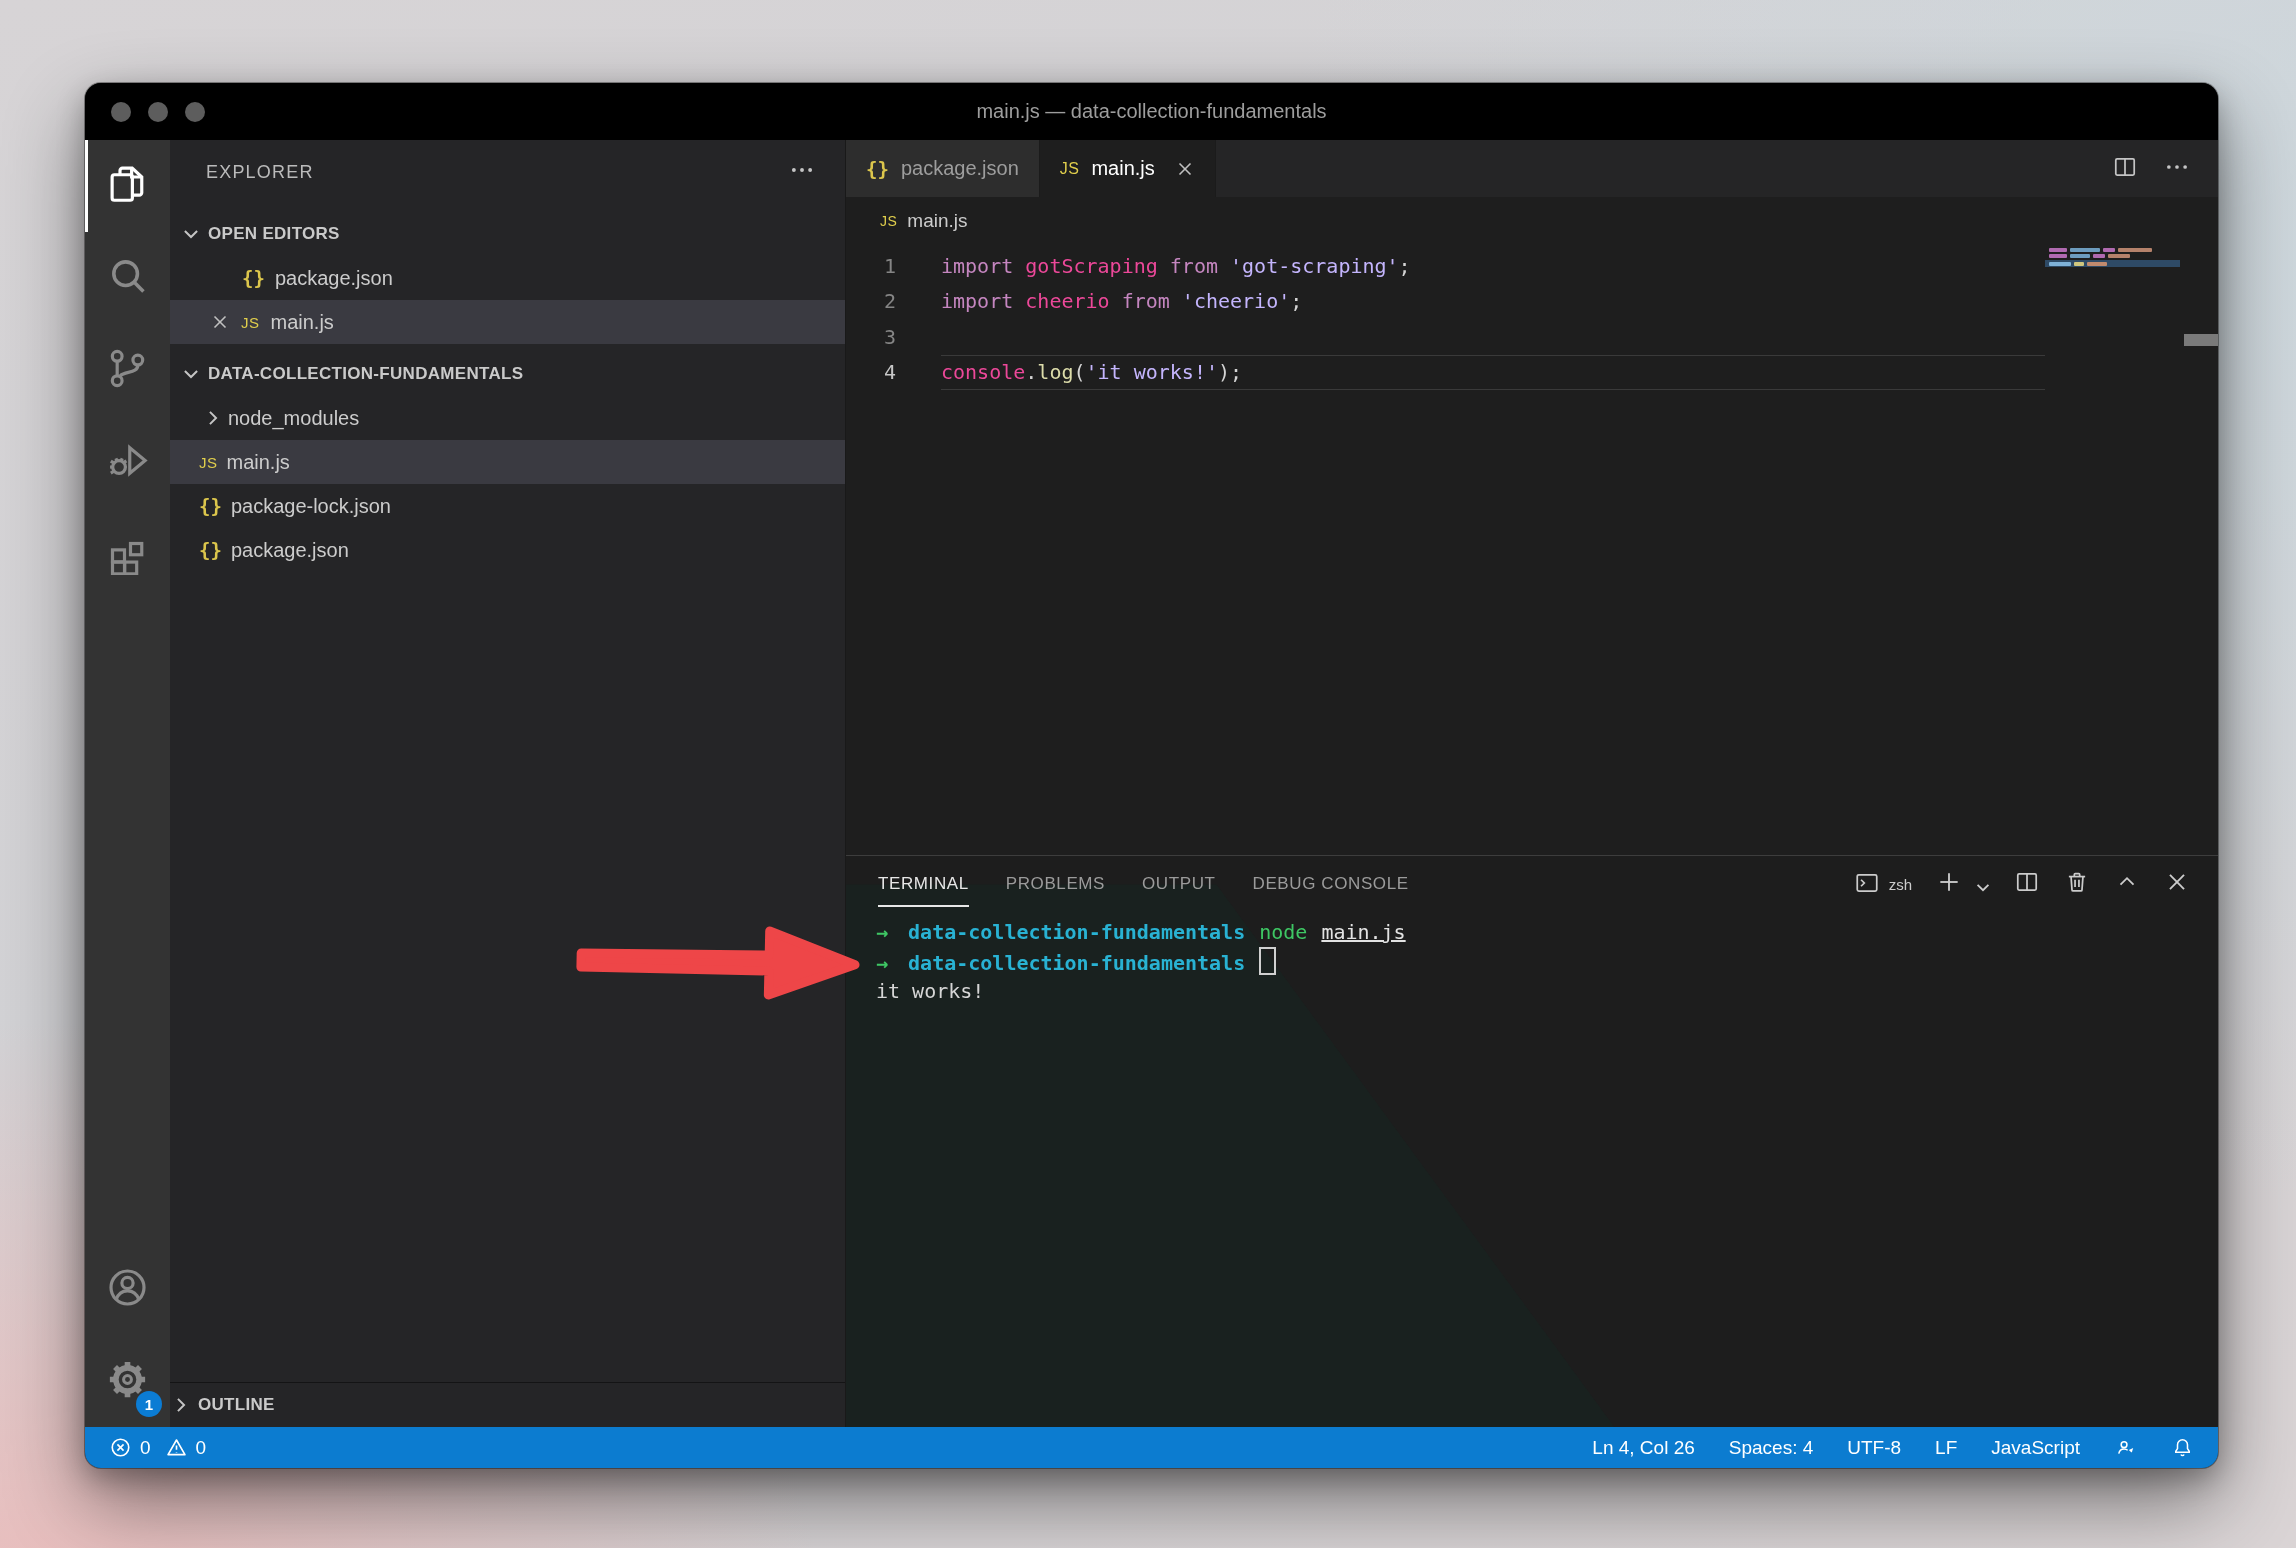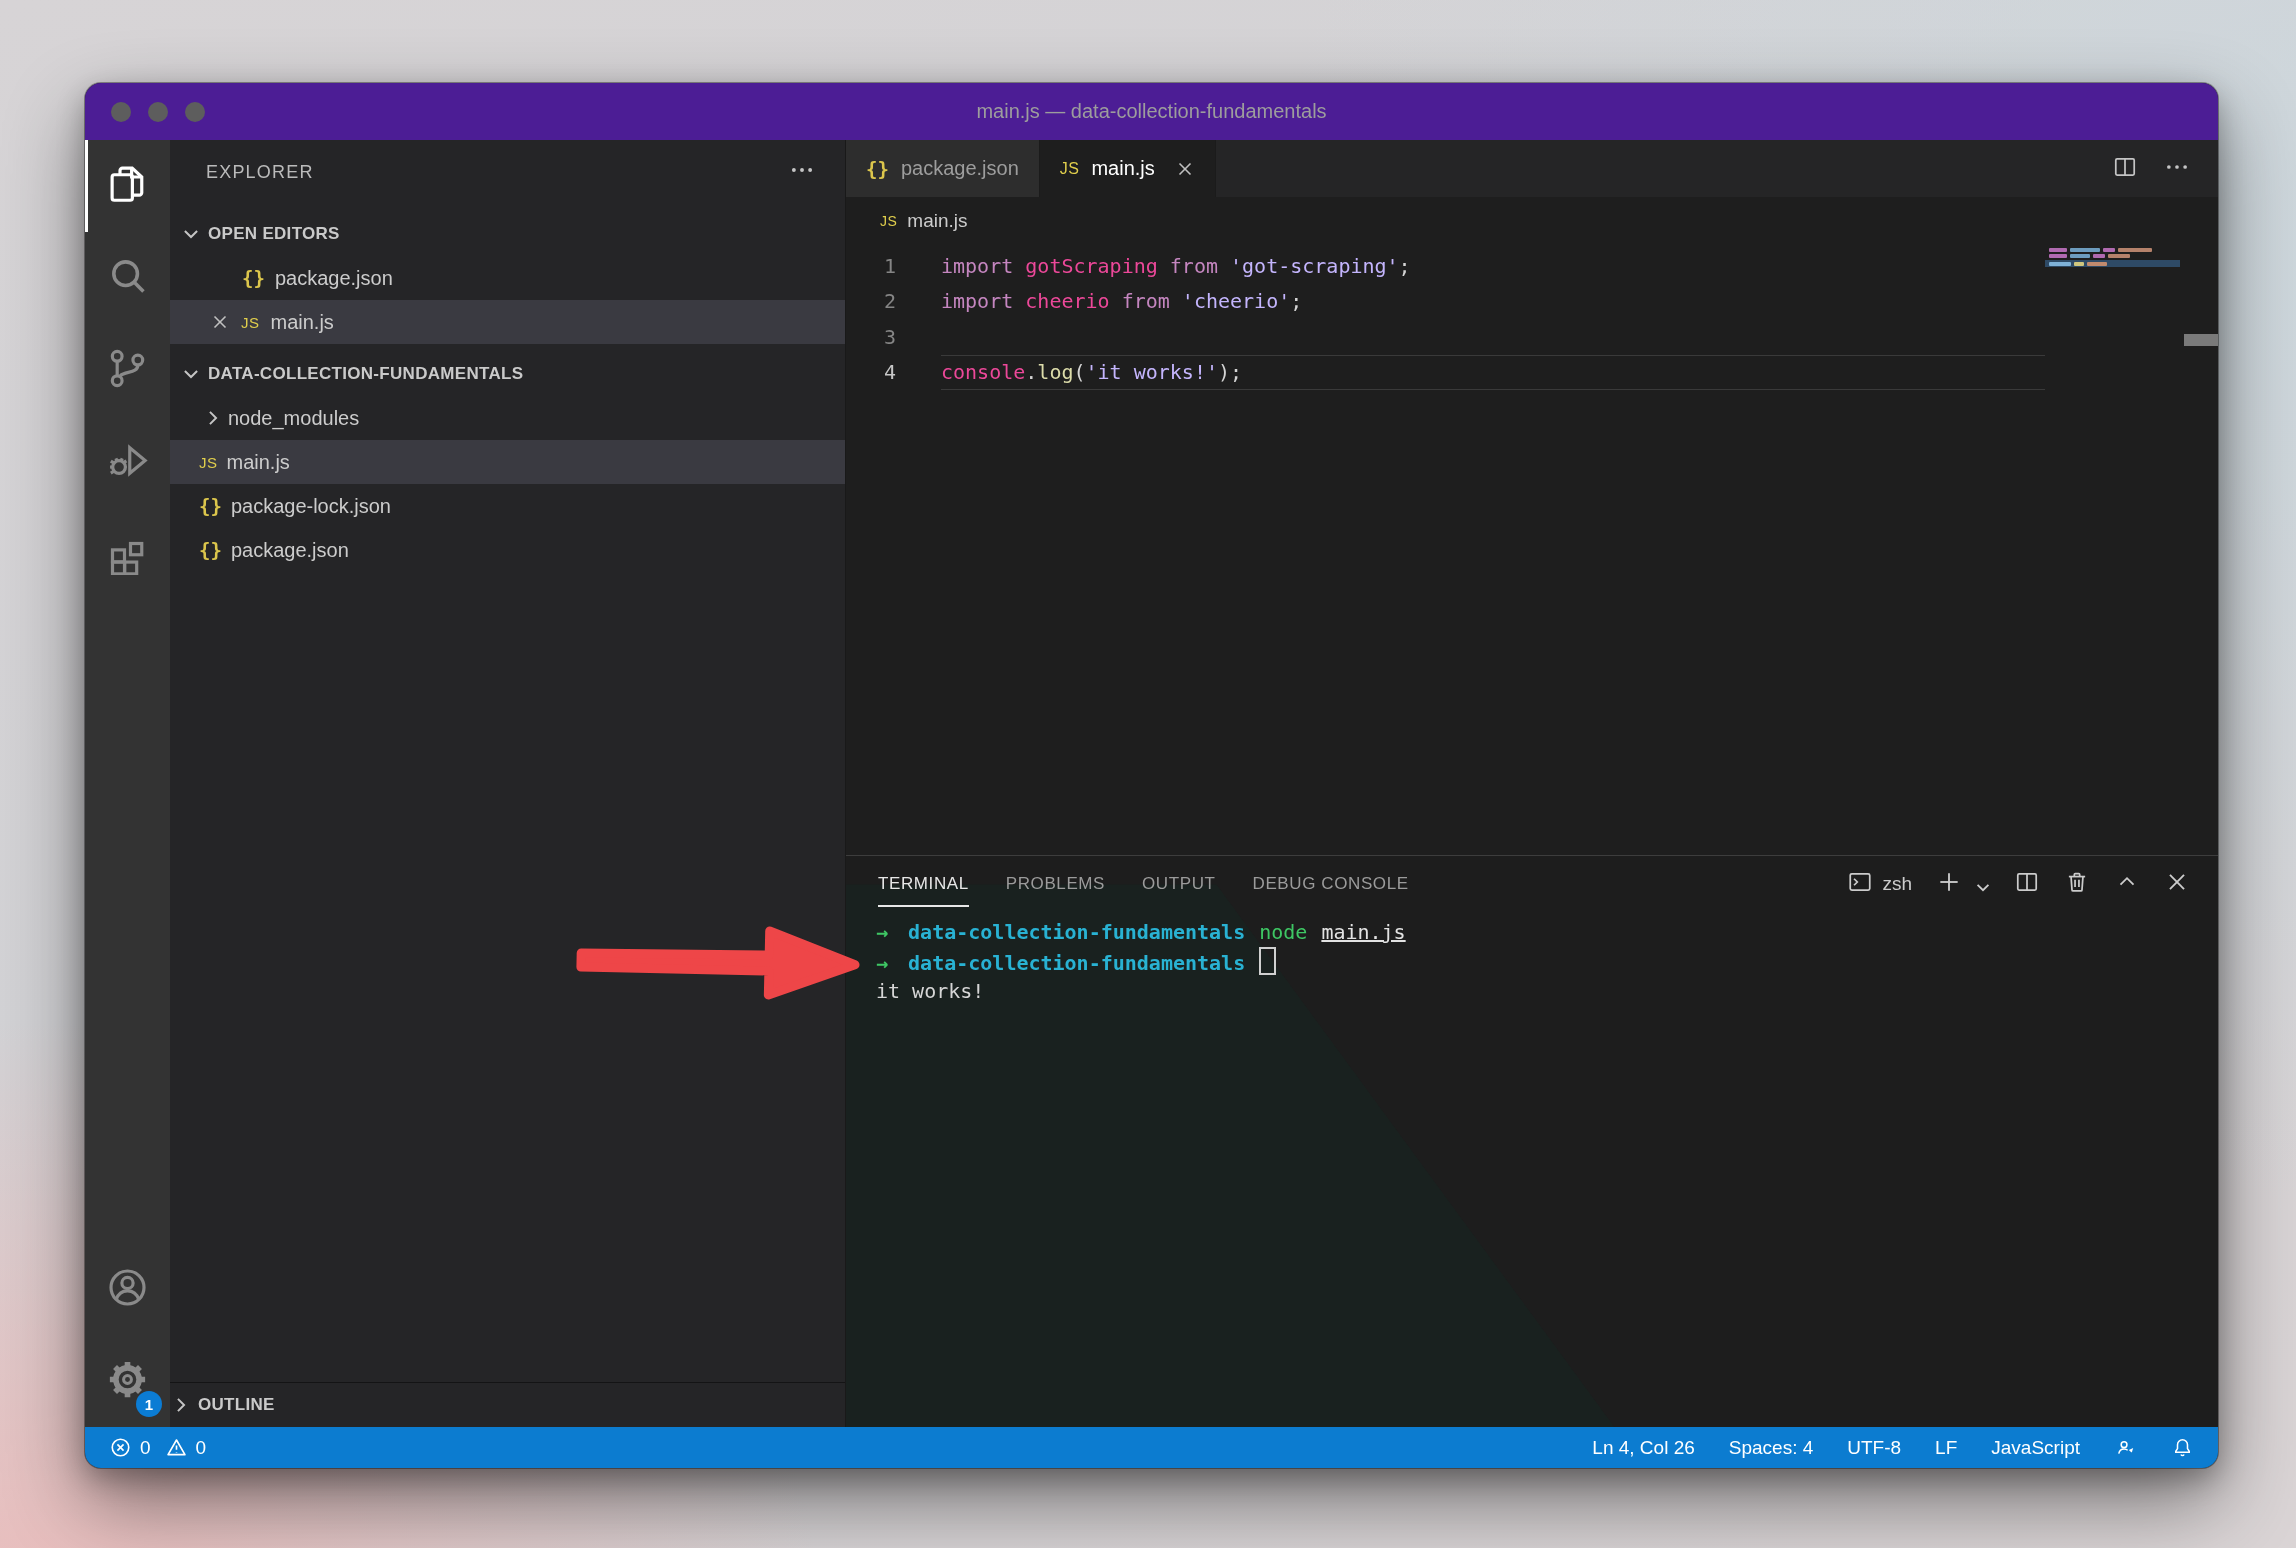--- a/index.html
+++ b/index.html
@@ -14,21 +14,21 @@
   .mono{font-family:"DejaVu Sans Mono",monospace}
 
   .window{
     position:absolute;left:85px;top:83px;width:2133px;height:1385px;
     border-radius:16px;overflow:hidden;background:#1e1e1e;
     display:flex;flex-direction:column;
     box-shadow:0 0 0 1px rgba(0,0,0,.35), 0 34px 80px rgba(0,0,0,.45), 0 10px 28px rgba(0,0,0,.28);
   }
 
   
-  .titlebar{height:57px;flex:0 0 auto;background:#4c1d95;position:relative;
+  .titlebar{height:57px;flex:0 0 auto;background:#000000;position:relative;
     display:flex;align-items:center;justify-content:center}
   .traffic{position:absolute;left:26px;top:50%;transform:translateY(-50%);display:flex;gap:17px}
   .traffic span{width:20px;height:20px;border-radius:50%;background:#5d5d5d}
   .win-title{color:#9d9d9d;font-size:20px}
 
   
   .body{flex:1;display:flex;min-height:0}
 
   
   .activitybar{width:85px;flex:0 0 auto;background:#333333;display:flex;flex-direction:column;align-items:center}
@@ -94,21 +94,21 @@
   .panel::after{content:'';position:absolute;inset:0;pointer-events:none;
     background:rgba(14,48,43,.22);
     clip-path:polygon(0% 5%, 27% 5%, 56% 100%, 0% 100%)}
   .panel-header{height:56px;flex:0 0 auto;display:flex;align-items:center;padding:0 28px 0 32px;position:relative;z-index:1}
   .ptab{height:100%;display:flex;align-items:center;margin-right:37px;font-size:17px;
     letter-spacing:.6px;color:#9b9b9b;position:relative}
   .ptab.active{color:#e7e7e7}
   .ptab.active::after{content:'';position:absolute;left:0;right:0;bottom:5px;height:2px;background:#e7e7e7}
   .panel-toolbar{margin-left:auto;display:flex;align-items:center;gap:24px;color:#cccccc}
   .panel-toolbar svg{width:26px;height:26px}
-  .shell-group{display:flex;align-items:center;gap:9px;font-size:19px;color:#cccccc}
+  .shell-group{display:flex;align-items:center;gap:9px;font-size:15px;color:#cccccc}
   .newterm-group{display:flex;align-items:center;gap:8px}
   .newterm-group .dd{width:20px;height:20px}
 
   .term{position:relative;z-index:1;padding:6px 0 0 30px;font-size:20px;line-height:28.5px}
   .t-line{white-space:pre}
   .t-arrow{color:#3ec764;margin-right:20px;font-weight:bold}
   .t-cwd{color:#29b2d3;font-weight:bold;margin-right:14px}
   .t-cmd{color:#3ec764;margin-right:14px}
   .t-arg{color:#e3e3e3;text-decoration:underline}
   .t-out{color:#d6d6d6}

